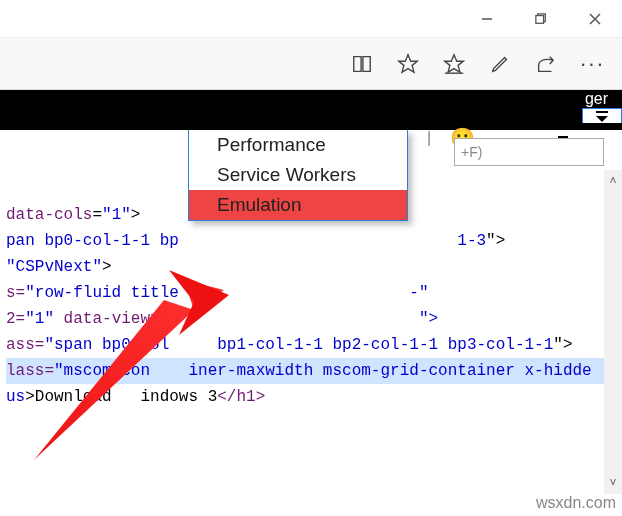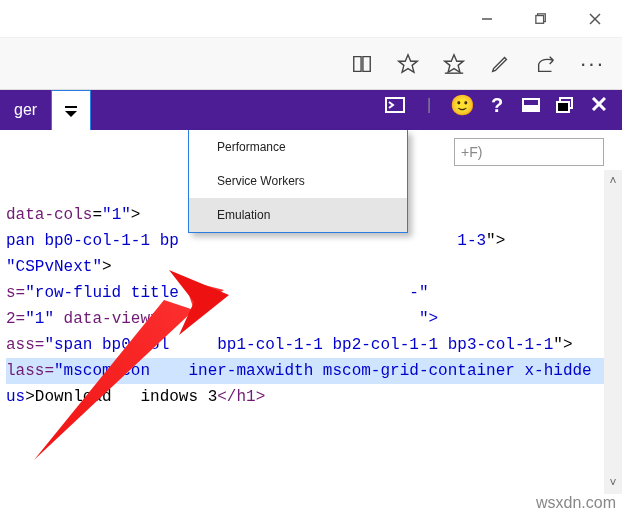--- a/index.html
+++ b/index.html
@@ -24,22 +24,22 @@
   }
   .tool-btn {
     width: 44px; height: 44px; display: flex; align-items: center; justify-content: center;
     color: #444;
   }
   .tool-btn svg { width: 22px; height: 22px; stroke: #444; stroke-width: 1.5; fill: none; }
   .elps { font-size: 22px; letter-spacing: 1px; color:#444; }
 
   
   .devbar {
-    height: 40px; background: #4c1d95; color: #fff; display: flex; align-items: flex-start;
-    font-size: 16px; position: relative;
+    height: 40px; background: #000000; color: #fff; display: flex; align-items: flex-end;
+    font-size: 16px; position: relative; flex-direction: column;
   }
   .tab { padding: 0 14px; height: 100%; display: flex; align-items: center; }
   .play-ico { margin-left: 6px; }
   .dropdown-btn {
     width: 40px; height: 40px; background: #fff; display:flex;
     align-items:center; justify-content:center; border:1px solid #2b7de1;
     border-bottom:none;
   }
   .devbar-right {
     margin-left: auto; display:flex; align-items:center; gap:4px; padding-right:8px;
@@ -59,23 +59,23 @@
   }
 
   
   .menu {
     position:absolute; left:188px; top:130px; width:220px;
     background:#fff; border:1px solid #2b7de1; border-top:none;
     box-shadow: 4px 4px 6px rgba(0,0,0,.25);
     z-index: 50;
   }
   .menu-item {
-    padding: 10px 28px; font-size:12px; color:#222;
-  }
-  .menu-item.hovered { background:#e5e5e5; }
+    padding: 4px 28px; font-size:19px; color:#222;
+  }
+  .menu-item.hovered { background:#ef4444; }
 
   
   .code-pane {
     position:absolute; left:0; top:170px; right:0; bottom:0;
     font-family: Consolas, "Courier New", monospace; font-size:16px;
     white-space: pre; padding: 6px 0 6px 6px; line-height: 26px;
     overflow:hidden;
   }
   .code-pane .line { }
   .attr { color:#701a75; }

